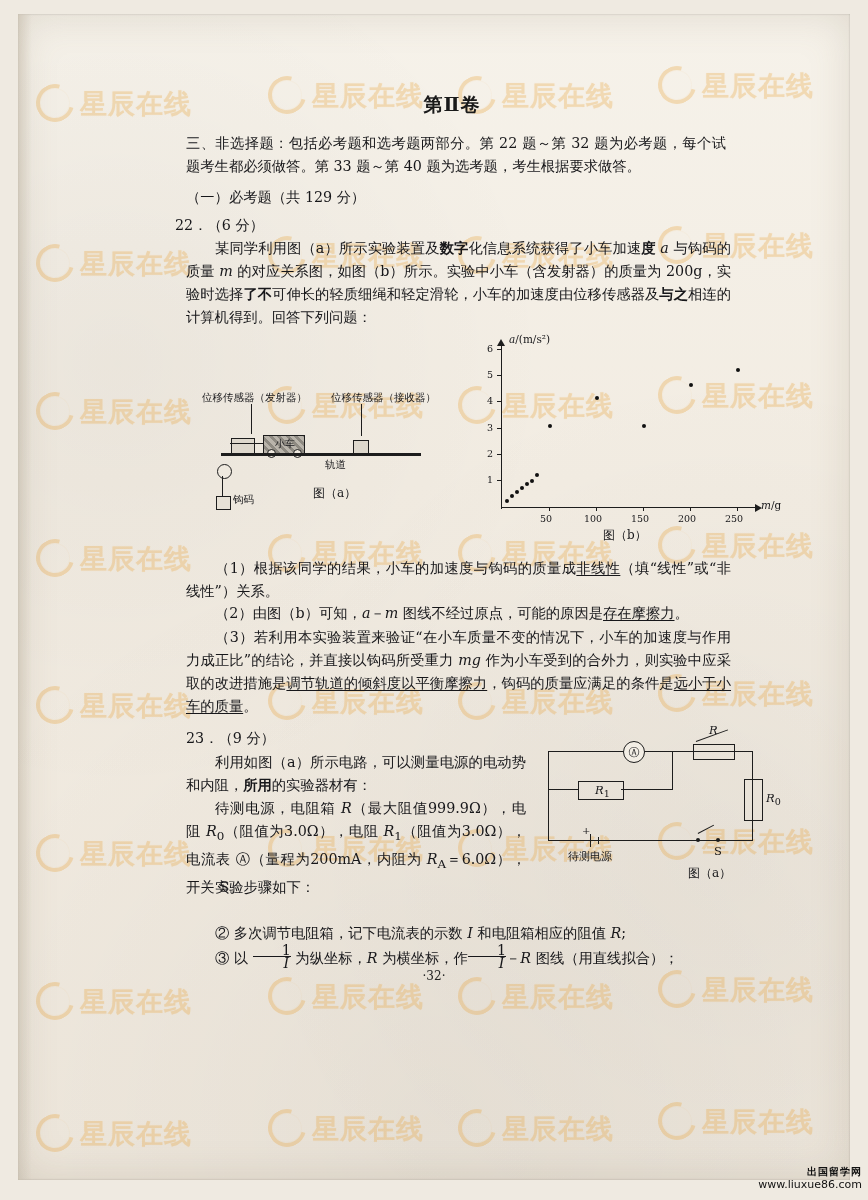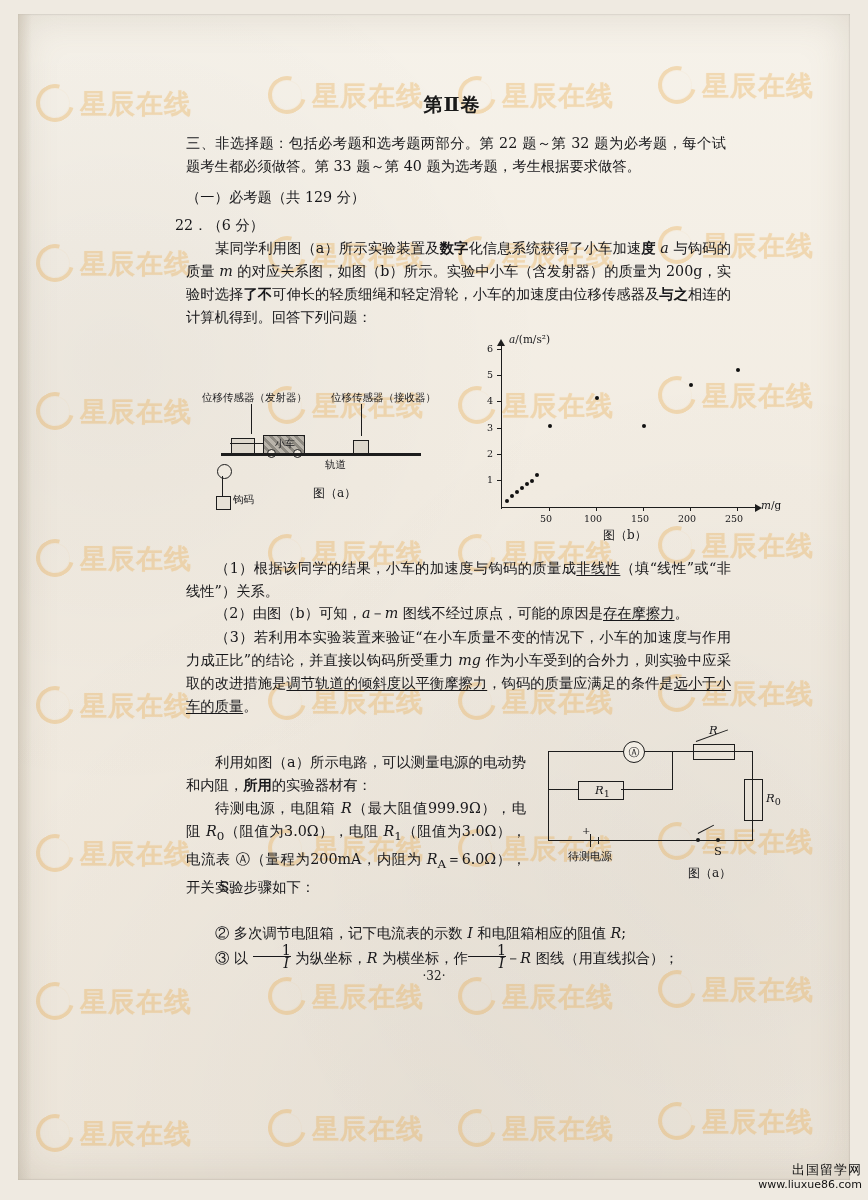--- a/index.html
+++ b/index.html
@@ -124,21 +124,21 @@
   }
   .symn{font-style:normal;}
   
   .pagenum{
     position:absolute;left:0;top:955px;width:832px;text-align:center;
     font-family:"DejaVu Serif","Liberation Serif",serif;font-size:12px;color:#222;
   }
   .site{
     position:absolute;right:6px;bottom:8px;text-align:right;line-height:1.25;
   }
-  .site .cn{font-size:13px;color:#111;font-weight:normal;letter-spacing:1px;}
+  .site .cn{font-size:10px;color:#111;font-weight:bold;letter-spacing:1px;}
   .site .en{font-size:11px;color:#111;}
   .edge-shadow{
     position:absolute;inset:0;pointer-events:none;
     box-shadow:inset 0 0 40px rgba(120,105,80,.18);
   }
 </style>
 </head>
 <body>
 
 <div class="page">
@@ -370,20 +370,21 @@
 
       <div class="lbl" style="left:130px;top:188px;font-size:12px;">图（b）</div>
     </div>
 
     <div class="para" style="left:168px;top:543px;width:545px;text-indent:29px;">（1）根据该同学的结果，小车的加速度与钩码的质量成<u>非线性</u>（填“线性”或“非线性”）关系。</div>
 
     <div class="para" style="left:168px;top:588px;width:545px;text-indent:29px;">（2）由图（b）可知，<span class="ital">a</span>－<span class="ital">m</span> 图线不经过原点，可能的原因是<u>存在摩擦力</u>。</div>
 
     <div class="para" style="left:168px;top:612px;width:545px;text-indent:29px;">（3）若利用本实验装置来验证“在小车质量不变的情况下，小车的加速度与作用力成正比”的结论，并直接以钩码所受重力 <span class="ital">mg</span> 作为小车受到的合外力，则实验中应采取的改进措施是<u>调节轨道的倾斜度以平衡摩擦力</u>，钩码的质量应满足的条件是<u>远小于小车的质量</u>。</div>
 
+    <div class="para" style="left:168px;top:713px;width:545px;">23．（9 分）</div>
 
     <div class="para" style="left:168px;top:737px;width:340px;text-indent:29px;">利用如图（a）所示电路，可以测量电源的电动势和内阻，<b>所用</b>的实验器材有：</div>
 
     <div class="para" style="left:168px;top:783px;width:340px;text-indent:29px;">待测电源，电阻箱 <span class="ital">R</span>（最大阻值999.9Ω），电阻 <span class="ital">R</span><sub>0</sub>（阻值为3.0Ω），电阻 <span class="ital">R</span><sub>1</sub>（阻值为3.0Ω），电流表 Ⓐ（量程为200mA，内阻为 <span class="ital">R</span><sub>A</sub>＝6.0Ω），开关 S。</div>
 
     <div class="para" style="left:168px;top:862px;width:545px;text-indent:29px;">实验步骤如下：</div>
 
 
     <div class="para" style="left:168px;top:908px;width:545px;text-indent:29px;">② 多次调节电阻箱，记下电流表的示数 <span class="ital">I</span> 和电阻箱相应的阻值 <span class="ital">R</span>;</div>
 

